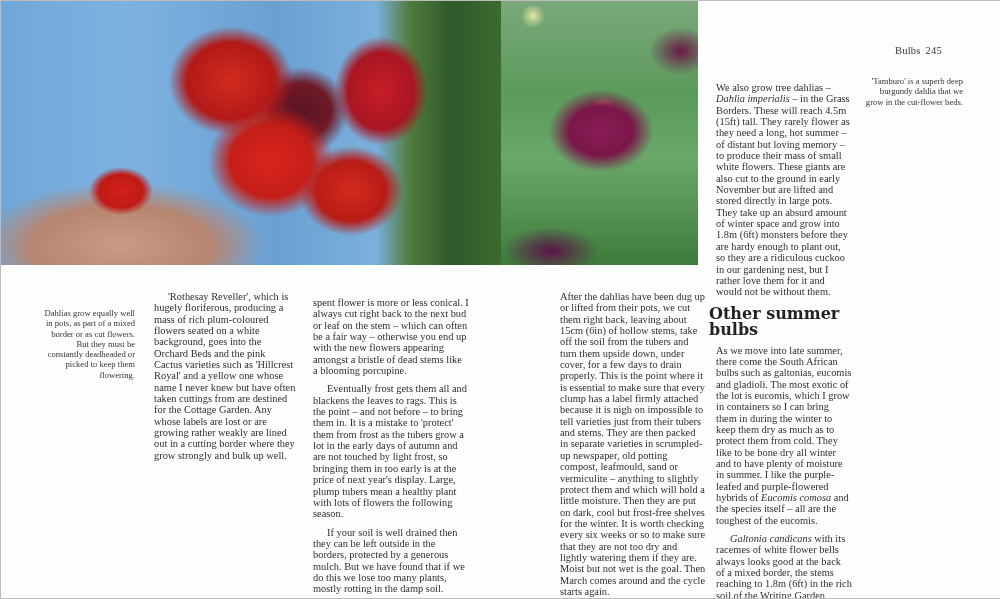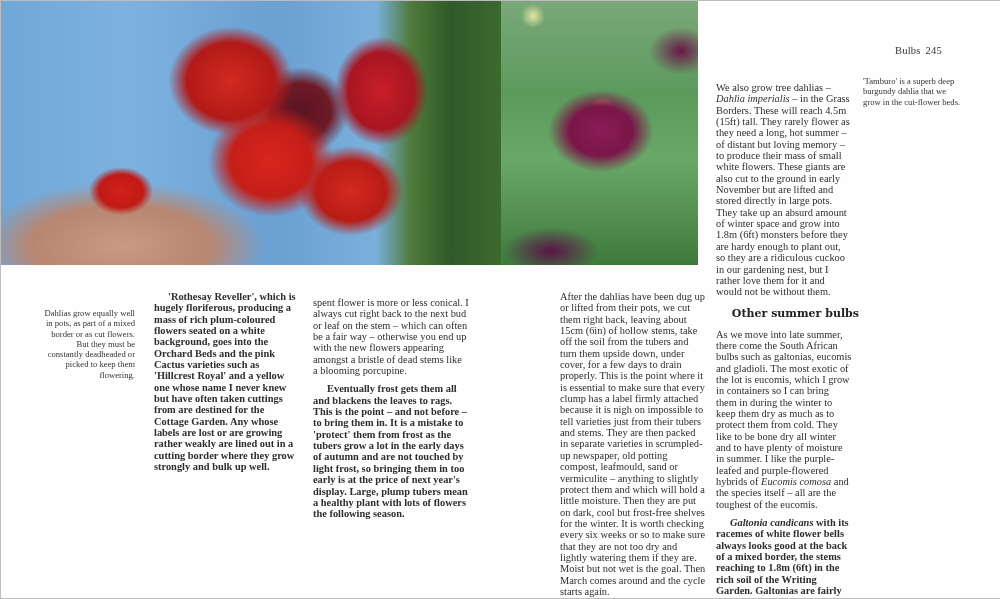--- a/index.html
+++ b/index.html
@@ -39,40 +39,39 @@
       position: absolute; left: 894px; top: 44px; font-size: 10.5px; color: #333;
       letter-spacing: 0.2px; white-space: nowrap;
     }
     .running-head span + span { margin-left: 5px; }
 
     
     .col {
       position: absolute; font-size: 10.4px; line-height: 11.35px; color: #2e2e2e;
     }
     .col p { margin: 7px; }
-    .col p.indent { text-indent: 14px; font-weight: bold; }
+    .col p.indent { text-indent: 14px; }
     .col em { font-style: italic; }
     .col-1 { left: 146px; top: 283px; width: 156px; }
     .col-2 { left: 305px; top: 289px; width: 170px; }
     .col-3 { left: 552px; top: 283px; width: 160px; }
     .col-4 { left: 708px; top: 74px; width: 150px; }
 
     .subhead {
       font-family: "DejaVu Serif", "Liberation Serif", serif;
-      font-weight: bold; font-size: 11px; line-height: 16px; color: #222;
+      font-weight: bold; font-size: 16px; line-height: 16px; color: #222;
       margin: 8px 0 0 0;
-      text-align: right;
     }
 
     
     .side-caption {
       position: absolute; font-size: 8.6px; line-height: 10.3px; color: #333;
     }
     .side-caption-left { left: 40px; top: 283px; width: 94px; text-align: right; margin-top: 24px; }
-    .side-caption-right { left: 862px; top: 75px; width: 100px; text-align: left; }
+    .side-caption-right { left: 862px; top: 75px; width: 100px; text-align: right; }
   </style>
 </head>
 <body>
 
 <div class="spread">
 
   <div class="photo photo-left">
     
   </div>
   <div class="photo photo-right">
@@ -86,20 +85,21 @@
   <div class="side-caption side-caption-left">Dahlias grow equally well in pots, as part of a mixed border or as cut flowers. But they must be constantly deadheaded or picked to keep them flowering.</div>
   <div class="side-caption side-caption-right">'Tamburo' is a superb deep burgundy dahlia that we grow in the cut-flower beds.</div>
 
   <div class="col col-1">
     <p class="indent">'Rothesay Reveller', which is hugely floriferous, producing a mass of rich plum-coloured flowers seated on a white background, goes into the Orchard Beds and the pink Cactus varieties such as 'Hillcrest Royal' and a yellow one whose name I never knew but have often taken cuttings from are destined for the Cottage Garden. Any whose labels are lost or are growing rather weakly are lined out in a cutting border where they grow strongly and bulk up well.</p>
   </div>
 
   <div class="col col-2">
     <p>spent flower is more or less conical. I always cut right back to the next bud or leaf on the stem – which can often be a fair way – otherwise you end up with the new flowers appearing amongst a bristle of dead stems like a blooming porcupine.</p>
     <p class="indent">Eventually frost gets them all and blackens the leaves to rags. This is the point – and not before – to bring them in. It is a mistake to 'protect' them from frost as the tubers grow a lot in the early days of autumn and are not touched by light frost, so bringing them in too early is at the price of next year's display. Large, plump tubers mean a healthy plant with lots of flowers the following season.</p>
+    <p class="indent">If your soil is well drained then they can be left outside in the borders, protected by a generous mulch. But we have found that if we do this we lose too many plants, mostly rotting in the damp soil.</p>
   </div>
 
   <div class="col col-3">
     <p>After the dahlias have been dug up or lifted from their pots, we cut them right back, leaving about 15cm (6in) of hollow stems, take off the soil from the tubers and turn them upside down, under cover, for a few days to drain properly. This is the point where it is essential to make sure that every clump has a label firmly attached because it is nigh on impossible to tell varieties just from their tubers and stems. They are then packed in separate varieties in scrumpled-up newspaper, old potting compost, leafmould, sand or vermiculite – anything to slightly protect them and which will hold a little moisture. Then they are put on dark, cool but frost-free shelves for the winter. It is worth checking every six weeks or so to make sure that they are not too dry and lightly watering them if they are. Moist but not wet is the goal. Then March comes around and the cycle starts again.</p>
   </div>
 
   <div class="col col-4">
     <p><span>We also grow tree dahlias – </span><em>Dahlia imperialis</em><span> – in the Grass Borders. These will reach 4.5m (15ft) tall. They rarely flower as they need a long, hot summer – of distant but loving memory – to produce their mass of small white flowers. These giants are also cut to the ground in early November but are lifted and stored directly in large pots. They take up an absurd amount of winter space and grow into 1.8m (6ft) monsters before they are hardy enough to plant out, so they are a ridiculous cuckoo in our gardening nest, but I rather love them for it and would not be without them.</span></p>
     <h3 class="subhead">Other summer bulbs</h3>
     <p><span>As we move into late summer, there come the South African bulbs such as galtonias, eucomis and gladioli. The most exotic of the lot is eucomis, which I grow in containers so I can bring them in during the winter to keep them dry as much as to protect them from cold. They like to be bone dry all winter and to have plenty of moisture in summer. I like the purple-leafed and purple-flowered hybrids of </span><em>Eucomis comosa</em><span> and the species itself – all are the toughest of the eucomis.</span></p>

